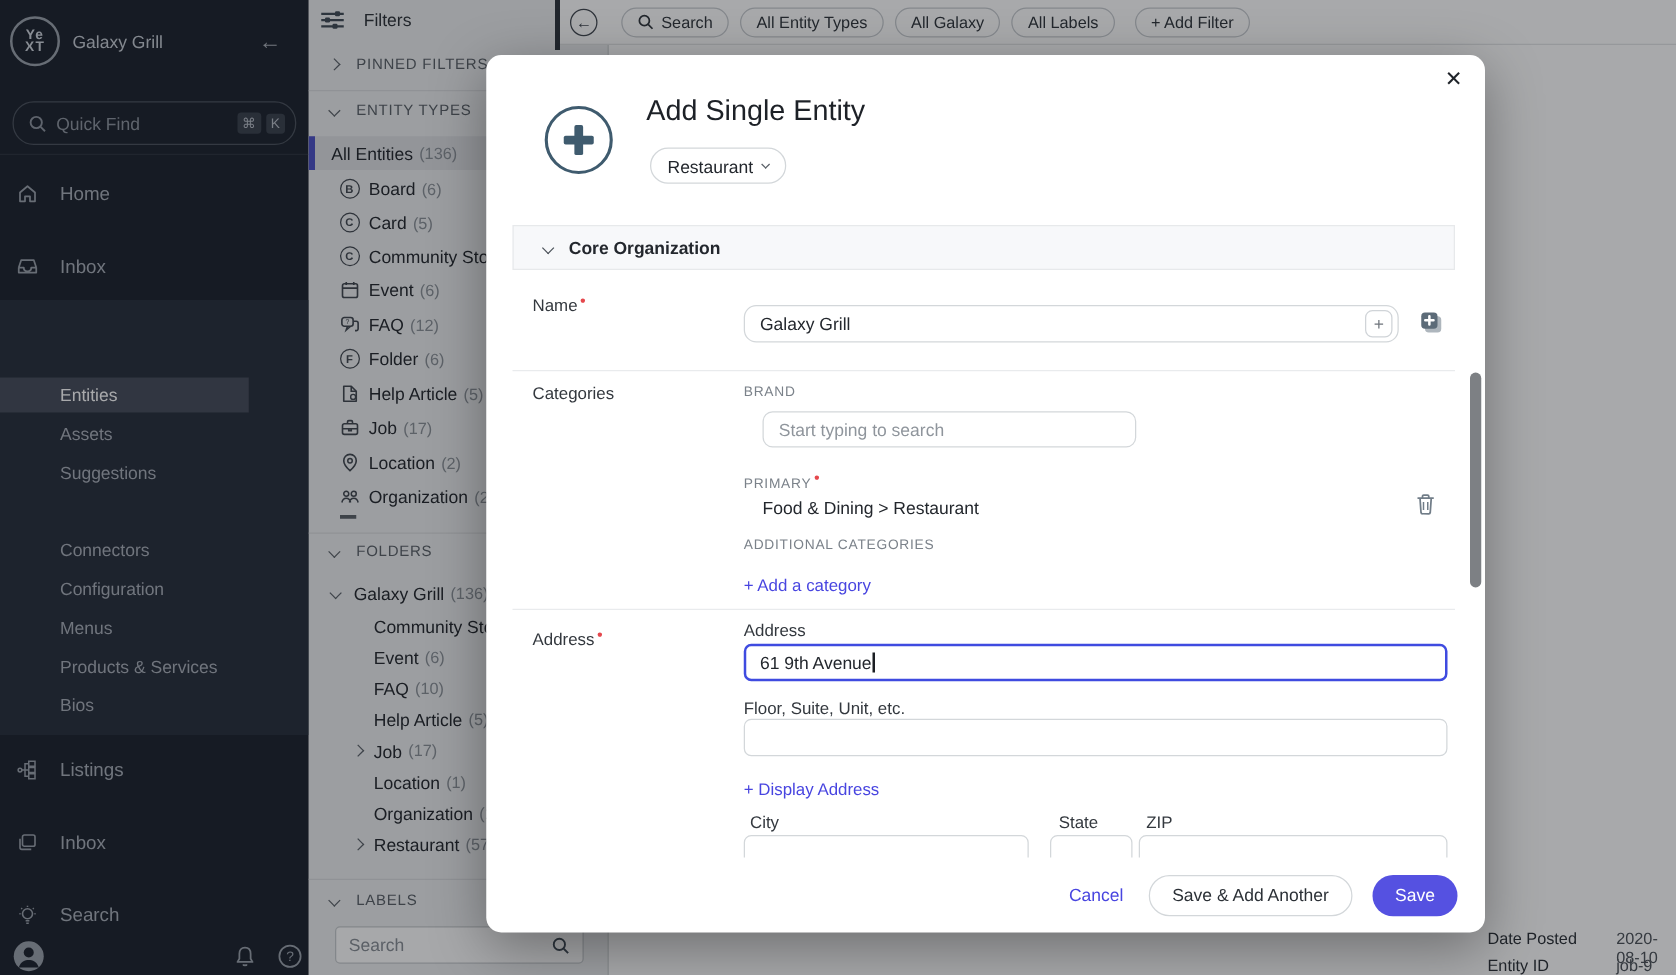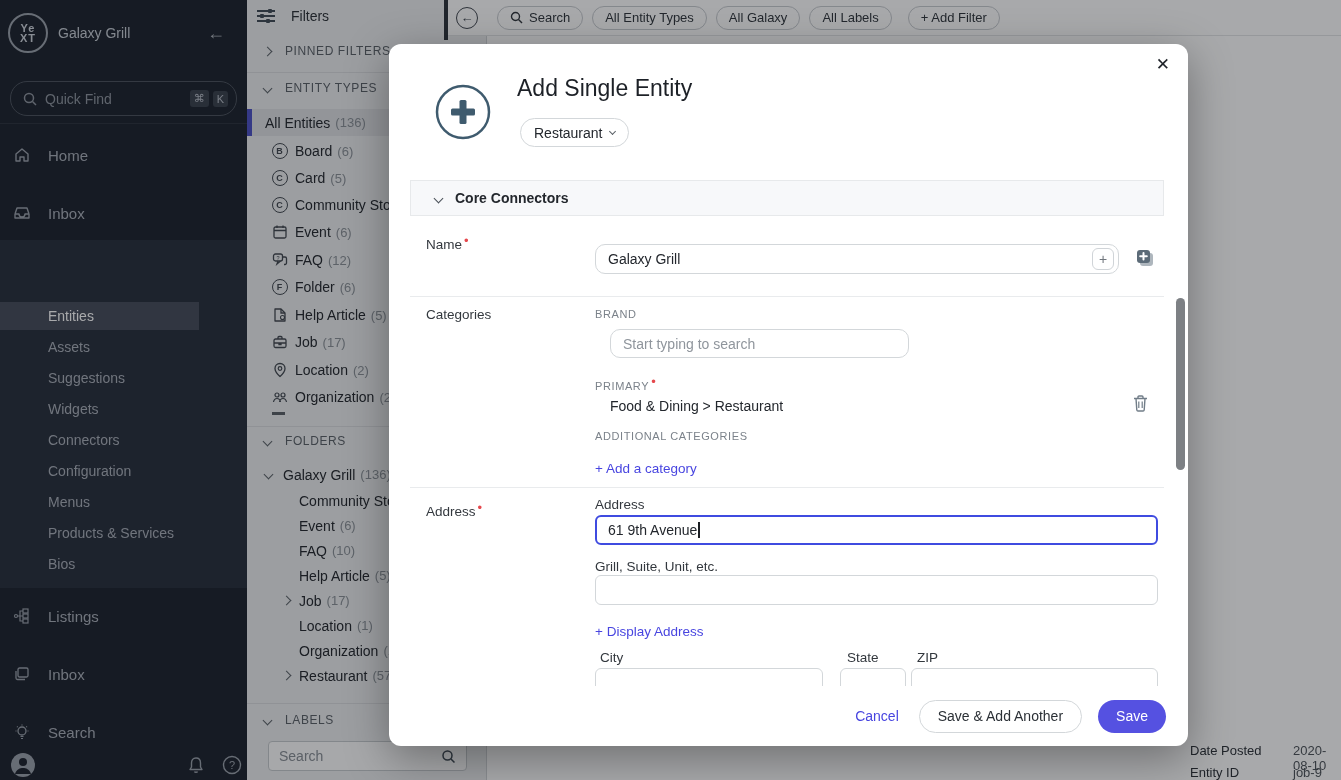--- a/index.html
+++ b/index.html
@@ -130,23 +130,20 @@
     <div class="kg-section"></div>
     <div class="sub-item active" style="top:302px">
         <span>Entities</span>
       </div>
     <div class="sub-item" style="top:333px">
         <span>Assets</span>
       </div>
     <div class="sub-item" style="top:364px">
         <span>Suggestions</span>
       </div>
-    <div class="sub-item" style="top:395px">
-        <span>Widgets</span>
-      </div>
     <div class="sub-item" style="top:426px">
         <span>Connectors</span>
       </div>
     <div class="sub-item" style="top:457px">
         <span>Configuration</span>
       </div>
     <div class="sub-item" style="top:488px">
         <span>Menus</span>
       </div>
     <div class="sub-item" style="top:519px">
@@ -435,59 +432,59 @@
     </span>
     <div class="m-title">Add Single Entity</div>
     <span class="type-pill">
         <span>Restaurant</span>
         <span class="chev"></span>
       </span>
 
     <div class="modal-body">
       <div class="core-bar">
         <span class="chev"></span>
-        <span>Core Connectors</span>
+        <span>Core Organization</span>
       </div>
 
       <div class="flabel" style="left:37px;top:69px"><span>Name</span><span class="req">•</span></div>
       <div style="position:absolute;left:206px;top:80px;width:524px;height:30px">
         <input class="tinput" style="left: 0px; top: 0px; width: 524px; height: 30px; border-radius: 10px; padding-right: 34px;" value="Galaxy Grill">
         <span class="mini-add">+</span>
       </div>
       <span style="position:absolute;left:747px;top:85px">
         <svg width="18" height="18" viewBox="0 0 18 18">
             <rect x="4" y="4" width="13" height="13" rx="3" fill="#aeb6bd"></rect>
             <rect x="1" y="1" width="13" height="13" rx="3" fill="#5c6b78"></rect>
             <path d="M7.5 4 V10.5 M4.2 7.2 H10.8" stroke="#fff" stroke-width="2" stroke-linecap="round"></path>
           </svg>
       </span>
       <div class="hdiv" style="top:132px"></div>
 
       <div class="flabel" style="left:37px;top:143px"><span>Categories</span></div>
       <div class="micro" style="left:206px;top:144px"><span>BRAND</span></div>
-      <input class="tinput" style="left: 221px; top: 165px; width: 299px; height: 29px; border-radius: 10px;" placeholder="Start typing to search">
+      <input class="tinput" style="left: 221px; top: 165px; width: 299px; height: 29px;" placeholder="Start typing to search">
       <div class="micro" style="left:206px;top:210px"><span>PRIMARY</span><span class="req">•</span></div>
       <div style="position:absolute;left:221px;top:234px;font-size:14px;color:#23272d"><span>Food &amp; Dining &gt; Restaurant</span></div>
       <span style="position:absolute;left:744px;top:231px">
         <svg width="15" height="17" viewBox="0 0 15 17">
             <path d="M1 3.5 H14 M5 3.5 V2 A1 1 0 0 1 6 1 H9 A1 1 0 0 1 10 2 V3.5 M3 3.5 L3.8 15 A1.2 1.2 0 0 0 5 16 H10 A1.2 1.2 0 0 0 11.2 15 L12 3.5" fill="none" stroke="#717d88" stroke-width="1.4"></path>
             <path d="M5.8 6.5 V13 M9.2 6.5 V13" stroke="#717d88" stroke-width="1.2"></path>
           </svg>
       </span>
       <div class="micro" style="left:206px;top:266px"><span>ADDITIONAL CATEGORIES</span></div>
       <div class="link" style="left:206px;top:297px"><span>+ Add a category</span></div>
       <div class="hdiv" style="top:323px"></div>
 
       <div class="flabel" style="left:37px;top:336px"><span>Address</span><span class="req">•</span></div>
       <div class="flabel" style="left:206px;top:333px"><span>Address</span></div>
       <div class="addr-input">
         <span>61 9th Avenue</span>
           <span class="caret"></span>
       </div>
-      <div class="flabel" style="left:206px;top:395px"><span>Grill, Suite, Unit, etc.</span></div>
+      <div class="flabel" style="left:206px;top:395px"><span>Floor, Suite, Unit, etc.</span></div>
       <input class="tinput" style="left: 206px; top: 411px; width: 563px; height: 30px; border-radius: 6px;">
       <div class="link" style="left:206px;top:460px"><span>+ Display Address</span></div>
       <div class="flabel" style="left:211px;top:486px"><span>City</span></div>
       <div class="flabel" style="left:458px;top:486px"><span>State</span></div>
       <div class="flabel" style="left:528px;top:486px"><span>ZIP</span></div>
       <input class="tinput" style="left: 206px; top: 504px; width: 228px; height: 30px; border-radius: 6px;">
       <input class="tinput" style="left: 451px; top: 504px; width: 66px; height: 30px; border-radius: 6px;">
       <input class="tinput" style="left: 522px; top: 504px; width: 247px; height: 30px; border-radius: 6px;">
 
       <div class="scroll-thumb"></div>

